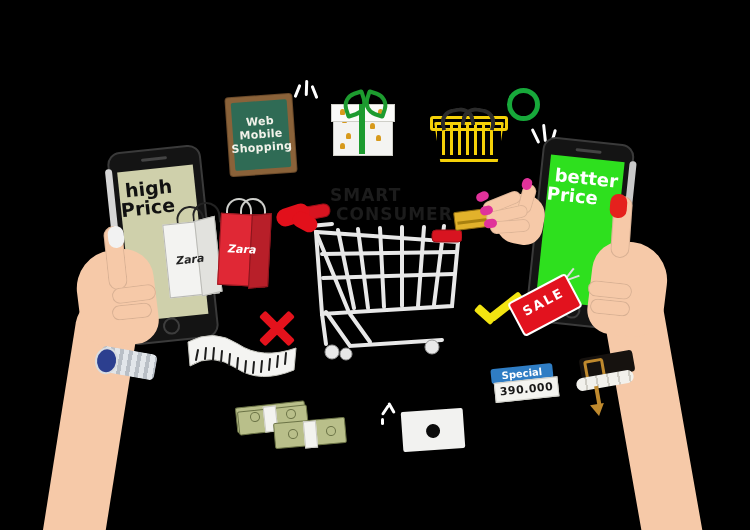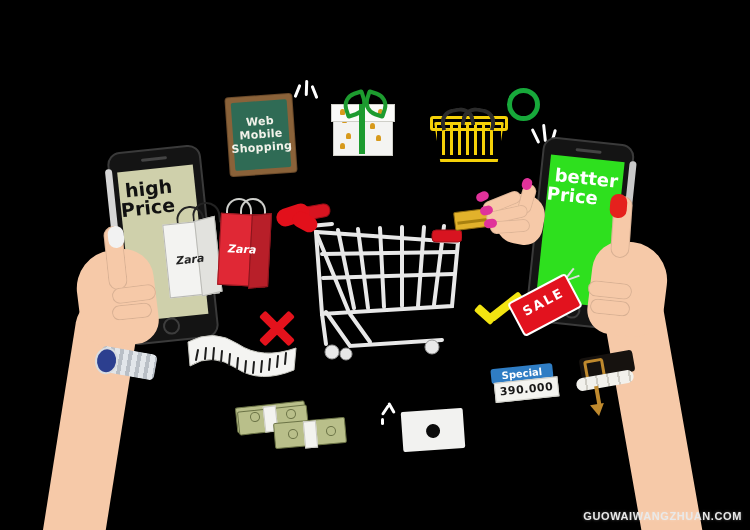--- a/index.html
+++ b/index.html
@@ -236,20 +236,24 @@
     <div class="rim"></div>
     <div class="hand1"></div>
     <div class="hand2"></div>
   </div>
 
   <div class="abs" id="ring"></div>
   <div class="abs spark" id="bk-spark1"></div>
   <div class="abs spark" id="bk-spark2"></div>
   <div class="abs spark" id="bk-spark3"></div>
 
+  <div class="abs hand" id="smart">
+    <span>SMART</span>
+    <span class="l2">CONSUMER</span>
+  </div>
 
   <div class="abs" id="cart">
     <svg width="170" height="162" viewBox="0 0 170 162">
       <g stroke="#e8e8e8" stroke-width="4" fill="none" stroke-linecap="round">
         <path d="M18 24 L40 22"></path>
         <path d="M24 30 L30 112 L160 104 L166 40 Z" stroke-width="4"></path>
         <path d="M30 52 L163 50"></path>
         <path d="M31 76 L162 72"></path>
         <path d="M24 30 L56 108"></path>
         <path d="M46 28 L62 106"></path>
@@ -408,15 +412,14 @@
   <div class="abs" id="nail-r"></div>
   <div class="abs finger" id="fr2"></div>
   <div class="abs finger" id="fr3"></div>
   <div class="abs" id="cuff">
     <div class="buckle"></div>
   </div>
   <div class="abs" id="pearls"></div>
   <div class="abs" id="pendant"></div>
   <div class="abs" id="pendant-tip"></div>
 
-  <div class="abs" id="watermark">GUOWAIWANGZHUAN.COM</div>
 
 </div>
 
 </body></html>

